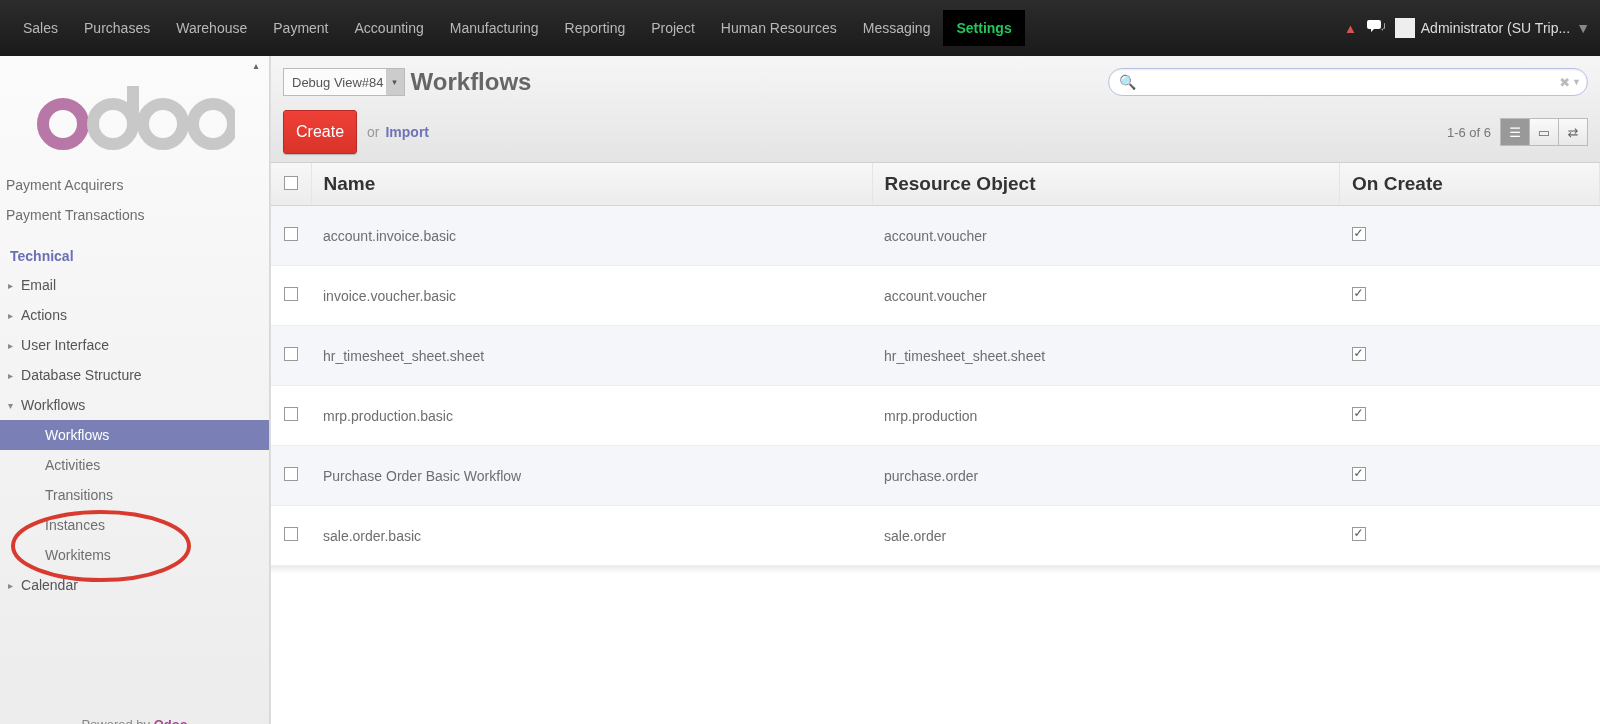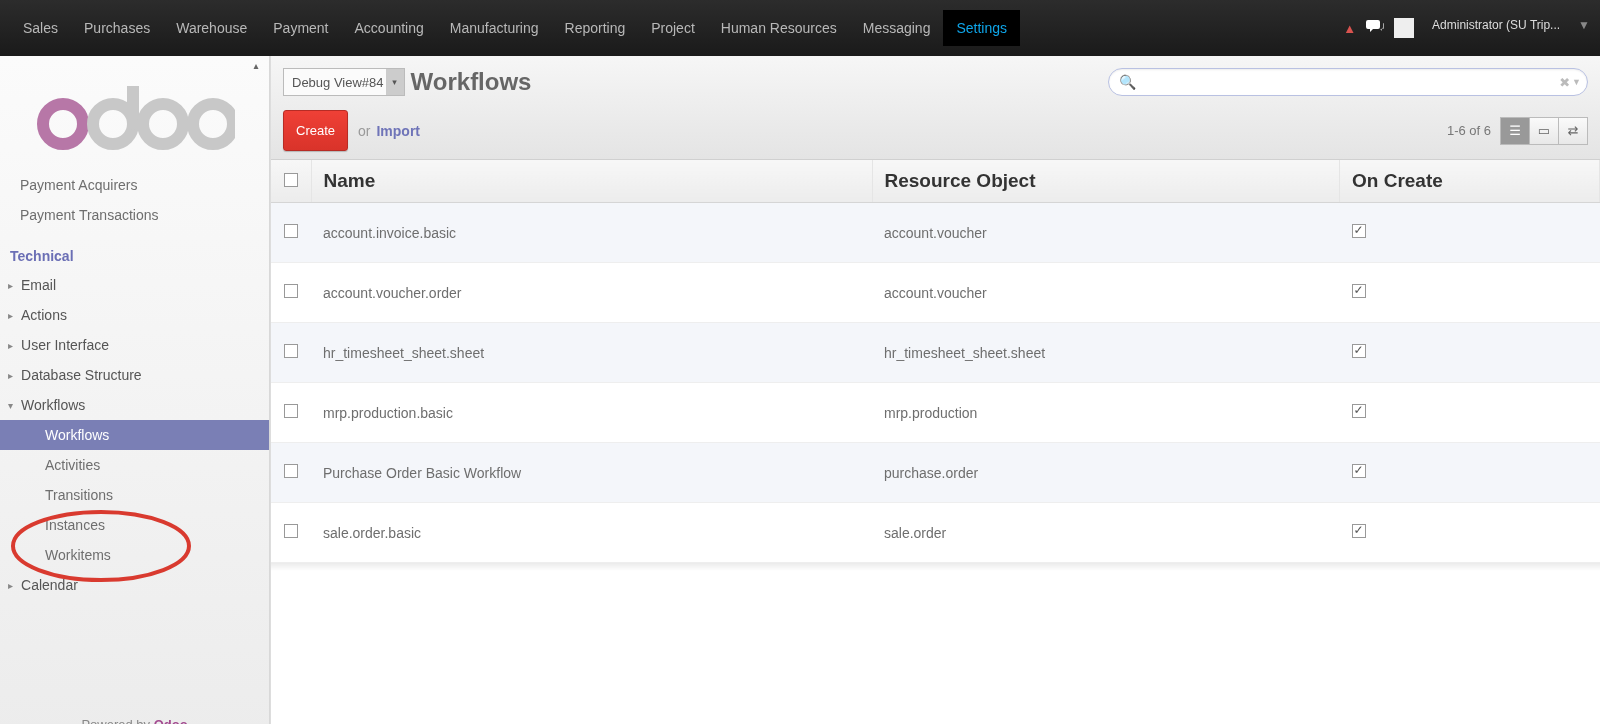--- a/index.html
+++ b/index.html
@@ -2,37 +2,37 @@
 <html><head>
 <meta charset="utf-8">
 <style>
 * { box-sizing: border-box; margin: 0; padding: 0; }
 body { font-family: Arial, sans-serif; font-size: 13px; color: #4c4c4c; background: #f5f5f5; overflow: hidden; }
 
 
 .topbar { height: 56px; background: linear-gradient(#2c2c2c,#1a1a1a); display: flex; align-items: center; padding: 0 10px; color: #b8b8b8; }
 .topbar .menu { display: flex; gap: 0; }
 .topbar .menu-item { padding: 10px 13px; cursor: pointer; color: #b8b8b8; font-size: 14px; }
-.topbar .menu-item.active { background: #000; color: #0ea5e9; }
+.topbar .menu-item.active { background: #000; color: #22c55e; font-weight: bold; }
 .topbar .right { margin-left: auto; display: flex; align-items: center; gap: 10px; }
 .topbar .warn { color: #d9534f; font-weight: bold; }
 .topbar .chat { color: #fff; }
-.topbar .user-box { display: flex; gap: 18px; color: #ddd; font-size: 12px; }
+.topbar .user-box { display: flex; align-items: center; gap: 6px; color: #ddd; font-size: 14px; }
 .topbar .avatar { width: 20px; height: 20px; background: #eee; display:inline-block; }
 .topbar .caret { color:#888; }
 
 
 .shell { display: flex; height: calc(100vh - 42px); }
 
 
 .sidebar { width: 270px; background: linear-gradient(#fbfbfb,#ececec); border-right: 1px solid #d8d8d8; position: relative; overflow-y: auto; }
 .logo-wrap { padding: 30px 20px 20px; text-align:center; }
 .logo-wrap svg { display:block; margin:0 auto; }
 .side-list { padding: 0 0 10px 0; }
-.side-item { padding: 7px 10px 7px 20px; color: #6e6e6e; cursor:pointer; font-size:14px; display:flex; align-items:center; gap:4px; }
+.side-item { padding: 7px 10px 7px 6px; color: #6e6e6e; cursor:pointer; font-size:14px; display:flex; align-items:center; gap:4px; }
 .side-heading { padding: 8px 10px 6px 10px; color: #6b6fb5; font-weight: bold; font-size:14px; }
 .side-group { padding: 7px 10px 7px 8px; color: #555; font-size:14px; display:flex; align-items:center; gap:4px; }
 .caret-right::before{ content:"▸"; color:#888; font-size:10px; margin-right:4px; }
 .caret-down::before{ content:"▾"; color:#888; font-size:10px; margin-right:4px; }
 .side-sub { padding: 7px 10px 7px 45px; color: #6e6e6e; font-size:14px; cursor:pointer; }
 .side-sub.active { background: #7a7fb5; color: #fff; }
 .powered { position:absolute; bottom:6px; left:0; right:0; text-align:center; color:#888; font-size:13px; }
 .powered .brand { color:#a24a8f; font-weight:bold; }
 .scroll-caret { position:absolute; right:6px; width:14px; text-align:center; color:#666; font-size:10px; }
 .circle-annot { position:absolute; pointer-events:none; }
@@ -43,21 +43,21 @@
 .head-row1 { display:flex; align-items:center; gap:6px; }
 .debug-select { border:1px solid #bbb; background:#fbfbfb; height:28px; padding:2px 20px 2px 8px; color:#555; font-size:13px; position:relative; display:inline-flex; align-items:center; }
 .debug-select .dd { position:absolute; right:0; top:0; bottom:0; width:18px; background:#ccc; display:flex; align-items:center; justify-content:center; font-size:9px; color:#555;}
 .page-title { font-size:24px; font-weight:bold; color:#666; }
 .search-wrap { margin-left:auto; }
 .search-box { width:480px; height:28px; border:1px solid #b9c1e2; border-radius:14px; background:#fff; display:flex; align-items:center; padding:0 6px 0 10px; box-shadow: inset 0 1px 2px rgba(0,0,0,.08); }
 .search-box .icon { color:#999; font-size:14px; }
 .search-box input { flex:1; border:none; outline:none; font-size:13px; margin-left:4px; color:#555; }
 .search-box .clear { color:#bbb; font-size:13px; display:flex; align-items:center; gap:2px;}
 .head-row2 { display:flex; align-items:center; margin-top:14px; }
-.btn-create { background: linear-gradient(#ef4036,#d9332a); color:#fff; border:1px solid #b72c25; border-radius:3px; padding:12px 12px; font-size:13px; cursor:pointer; box-shadow: 0 1px 1px rgba(0,0,0,.2); }
+.btn-create { background: linear-gradient(#ef4036,#d9332a); color:#fff; border:1px solid #b72c25; border-radius:3px; padding:12px 12px; font-size:16px; cursor:pointer; box-shadow: 0 1px 1px rgba(0,0,0,.2); }
 .or-text { color:#999; margin:0 6px 0 10px; font-size:14px;}
 .import-link { color:#6f74b8; font-weight:bold; cursor:pointer; font-size:14px;}
 .pager { margin-left:auto; display:flex; align-items:center; gap:10px;justify-content:space-between; }
 .pager-text { color:#777; font-size:13px; }
 .view-switch { display:flex; }
 .view-btn { width:30px; height:28px; border:1px solid #bbb; background:linear-gradient(#fafafa,#e8e8e8); display:flex; align-items:center; justify-content:center; color:#666; font-size:13px; cursor:pointer; margin-left:-1px; }
 .view-btn.active { background:#999; color:#fff; }
 
 
 .table-wrap { flex:1; overflow:auto; background:#fff; }
@@ -185,21 +185,21 @@
         </thead>
         <tbody id="tbody">
             <tr>
               <td class="chk-col"><span class="chk"></span></td>
               <td>account.invoice.basic</td>
               <td>account.voucher</td>
               <td class="oncreate-col"><span class="chk checked"></span></td>
             </tr>
             <tr>
               <td class="chk-col"><span class="chk"></span></td>
-              <td>account.voucher.order</td>
+              <td>invoice.voucher.basic</td>
               <td>account.voucher</td>
               <td class="oncreate-col"><span class="chk checked"></span></td>
             </tr>
             <tr>
               <td class="chk-col"><span class="chk"></span></td>
               <td>hr_timesheet_sheet.sheet</td>
               <td>hr_timesheet_sheet.sheet</td>
               <td class="oncreate-col"><span class="chk checked"></span></td>
             </tr>
             <tr>

